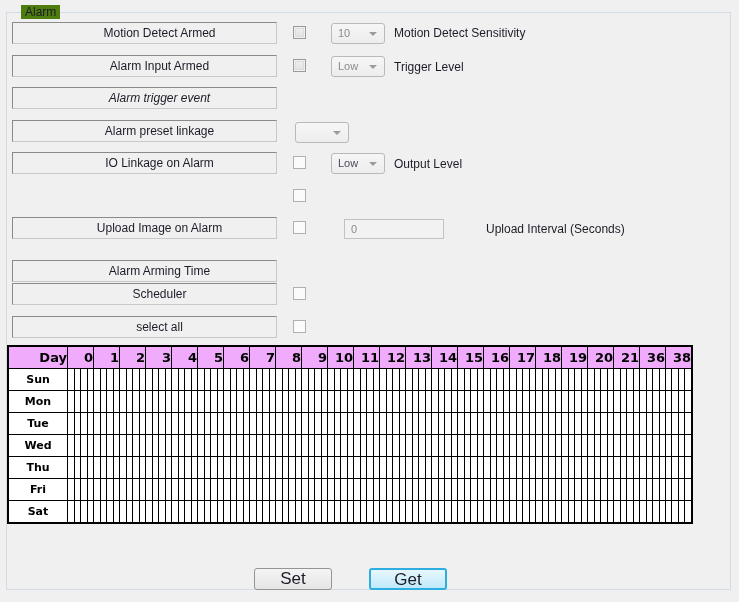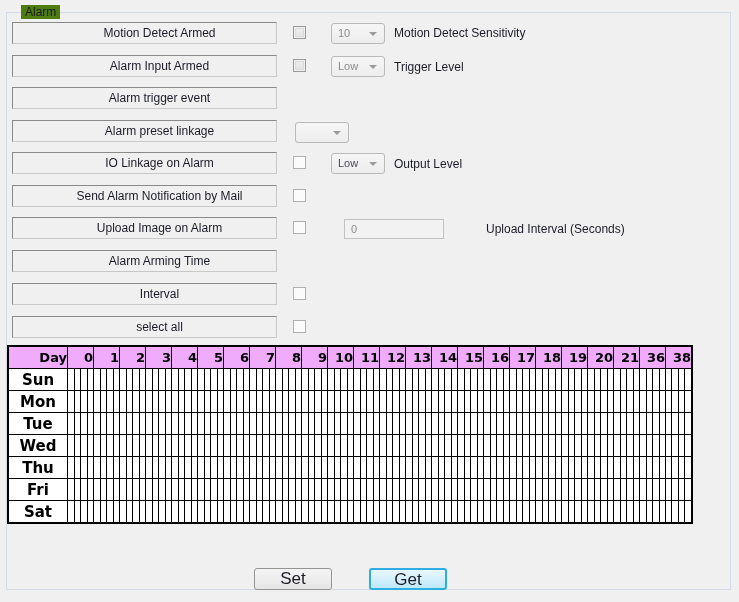--- a/index.html
+++ b/index.html
@@ -162,21 +162,21 @@
     font-weight: bold;
     color: #000000;
     height: 21px;
     text-align: right;
     background: #f0abfc;
   }
   th.day-head { width: 58px; }
   th.hour-head { width: 25px; }
   td.day-name {
     font-family: "DejaVu Sans", sans-serif;
-    font-size: 15px;
+    font-size: 11px;
     font-weight: bold;
     color: #000000;
     height: 21px;
     text-align: center;
     background: #ffffff;
     width: 58px;
   }
   td.slot {
     width: 5px;
     height: 21px;
@@ -224,48 +224,47 @@
       <div class="cb disabled"></div>
       <div class="combo" style="left: 319px; top: 1px; width: 54px;"><span>10</span><span class="arrow"></span></div>
       <div class="cap" style="left: 382px; top: 4px;">Motion Detect Sensitivity</div>
     </div>
     <div class="row" style="top: 55px;">
       <div class="lbl-box">Alarm Input Armed</div>
       <div class="cb disabled"></div>
       <div class="combo" style="left: 319px; top: 1px; width: 54px;"><span>Low</span><span class="arrow"></span></div>
       <div class="cap" style="left: 382px; top: 5px;">Trigger Level</div>
     </div>
-    <div class="row" style="top: 87px;">
+    <div class="row" style="top: 87px; font-style: italic;">
       <div class="lbl-box">Alarm trigger event</div>
     </div>
     <div class="row" style="top: 120px;">
       <div class="lbl-box">Alarm preset linkage</div>
       <div class="combo enabled" style="left: 283px; top: 2px; width: 54px;"><span></span><span class="arrow"></span></div>
     </div>
     <div class="row" style="top: 152px;">
       <div class="lbl-box">IO Linkage on Alarm</div>
       <div class="cb"></div>
       <div class="combo enabled" style="left: 319px; top: 1px; width: 54px;"><span>Low</span><span class="arrow"></span></div>
       <div class="cap" style="left: 382px; top: 5px;">Output Level</div>
     </div>
     <div class="row" style="top: 185px;">
-      <div class="lbl-box">Send Alarm Notification by Mail</div>
       <div class="cb"></div>
     </div>
     <div class="row" style="top: 217px;">
       <div class="lbl-box">Upload Image on Alarm</div>
       <div class="cb"></div>
       <div class="txt" style="left: 332px; top: 2px; width: 100px;">0</div>
       <div class="cap" style="left: 474px; top: 5px;">Upload Interval (Seconds)</div>
     </div>
-    <div class="row" style="top: 250px;">
+    <div class="row" style="top: 260px;">
       <div class="lbl-box">Alarm Arming Time</div>
     </div>
     <div class="row" style="top: 283px;">
-      <div class="lbl-box">Interval</div>
+      <div class="lbl-box">Scheduler</div>
       <div class="cb"></div>
     </div>
     <div class="row" style="top: 316px;">
       <div class="lbl-box">select all</div>
       <div class="cb"></div>
     </div>
   </div>
 
 <table id="schedule-table">
   <thead>

